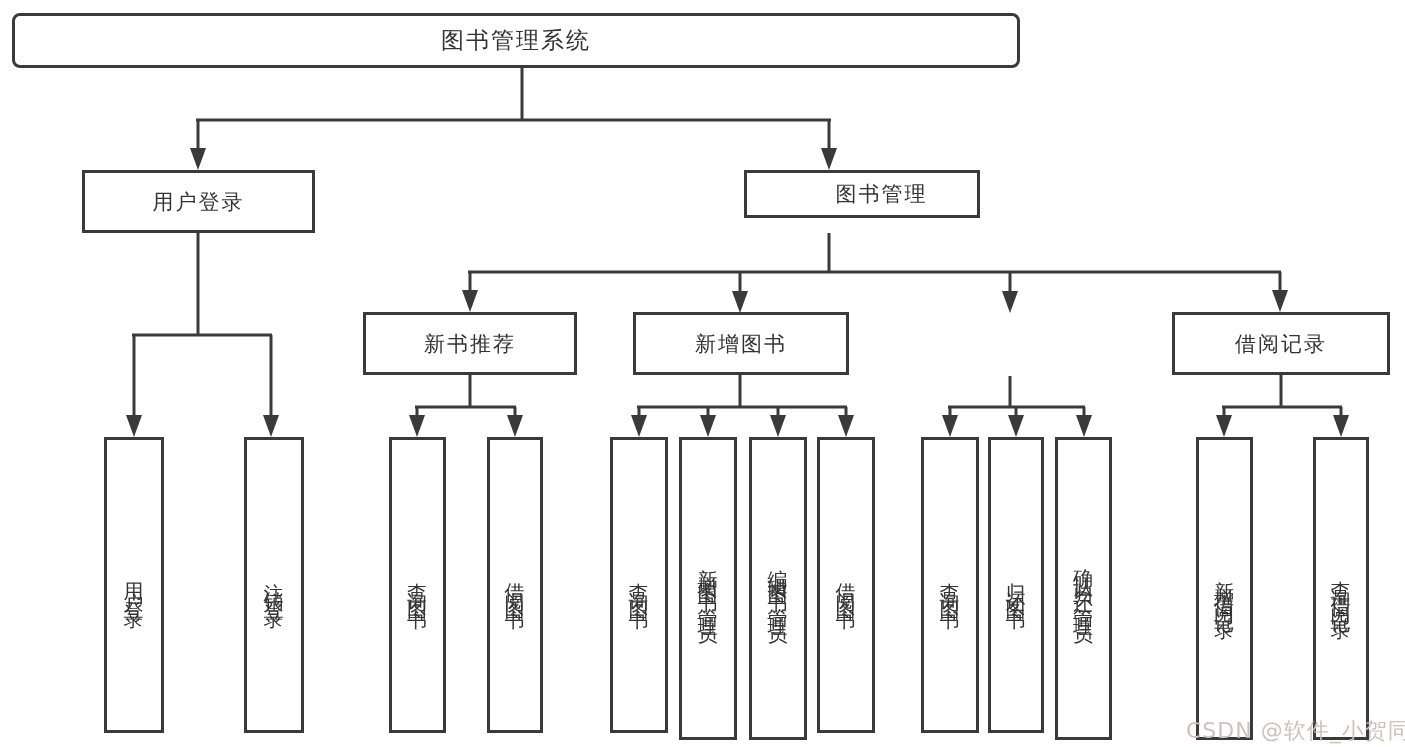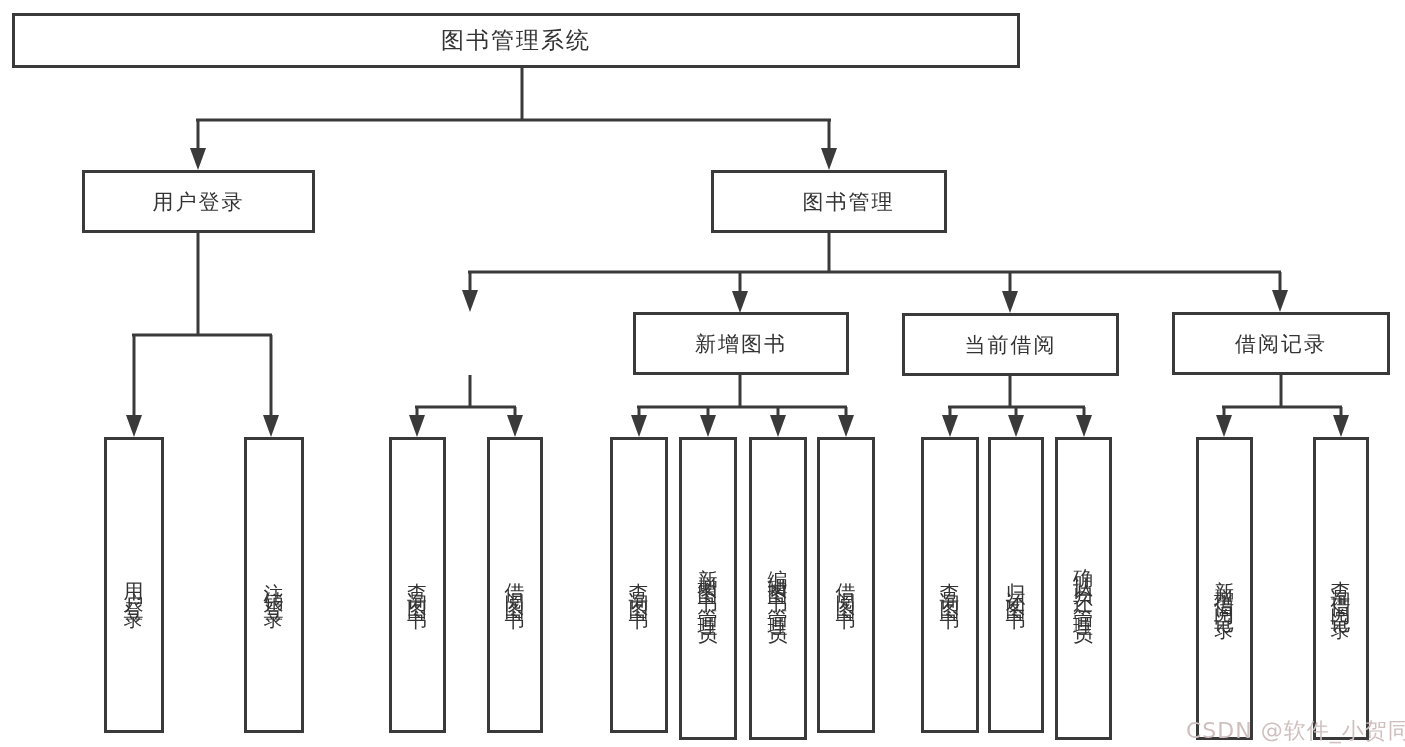--- a/index.html
+++ b/index.html
@@ -20,21 +20,21 @@
     border:3px solid #3a3a3a;
     background:#ffffff;
     color:#333333;
     display:flex;
     align-items:center;
     justify-content:center;
     z-index:1;
     text-align:center;
   }
   .hbox { font-size:21px; letter-spacing:2px; white-space:nowrap; }
-  .rootbox { font-size:23px; letter-spacing:2px; }
+  .rootbox { font-size:23px; letter-spacing:2px;border-radius:8px; }
   .vbox {
     writing-mode:vertical-rl;
     text-orientation:upright;
     font-size:20px;
     letter-spacing:9px;
     line-height:1;
   }
   .vbox-tall { letter-spacing:8px; }
   .watermark {
     position:absolute;
@@ -102,24 +102,24 @@
       <polygon points="1076,415 1092,415 1084,437" fill="#3a3a3a"></polygon>
       <line x1="1224" y1="407" x2="1224" y2="421" stroke="#3a3a3a" stroke-width="3"></line>
       <polygon points="1216,415 1232,415 1224,437" fill="#3a3a3a"></polygon>
       <line x1="1341" y1="407" x2="1341" y2="421" stroke="#3a3a3a" stroke-width="3"></line>
       <polygon points="1333,415 1349,415 1341,437" fill="#3a3a3a"></polygon>
     </svg>
 
   <div class="box rootbox" style="left:12px; top:13px; width:1008px; height:55px;">图书管理系统</div>
 
   <div class="box hbox" style="left:82px; top:170px; width:233px; height:63px;">用户登录</div>
-  <div class="box hbox" style="left:711px; top:170px; width:236px; height:63px;padding-left:39px;">图书管理</div>
+  <div class="box hbox" style="left:744px; top:170px; width:236px; height:48px;padding-left:39px;">图书管理</div>
 
+  <div class="box hbox" style="left:363px; top:312px; width:214px; height:63px;">新书推荐</div>
   <div class="box hbox" style="left:633px; top:312px; width:216px; height:63px;">新增图书</div>
-  <div class="box hbox" style="left:902px; top:313px; width:217px; height:63px;">当前借阅</div>
   <div class="box hbox" style="left:1172px; top:312px; width:218px; height:63px;">借阅记录</div>
 
   <div class="box vbox" style="left:104px; top:437px; width:60px; height:296px;">用户登录</div>
   <div class="box vbox" style="left:244px; top:437px; width:60px; height:296px;">注销登录</div>
 
   <div class="box vbox" style="left:389px; top:437px; width:57px; height:296px;">查询图书</div>
   <div class="box vbox" style="left:487px; top:437px; width:56px; height:296px;">借阅图书</div>
 
   <div class="box vbox" style="left:610px; top:437px; width:58px; height:296px;">查询图书</div>
   <div class="box vbox vbox-tall" style="left:679px; top:437px; width:58px; height:303px;">新增图书（管理员）</div>

